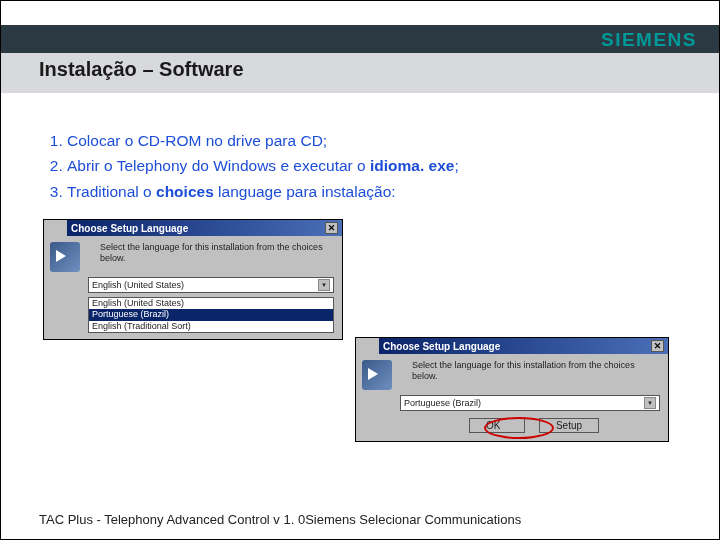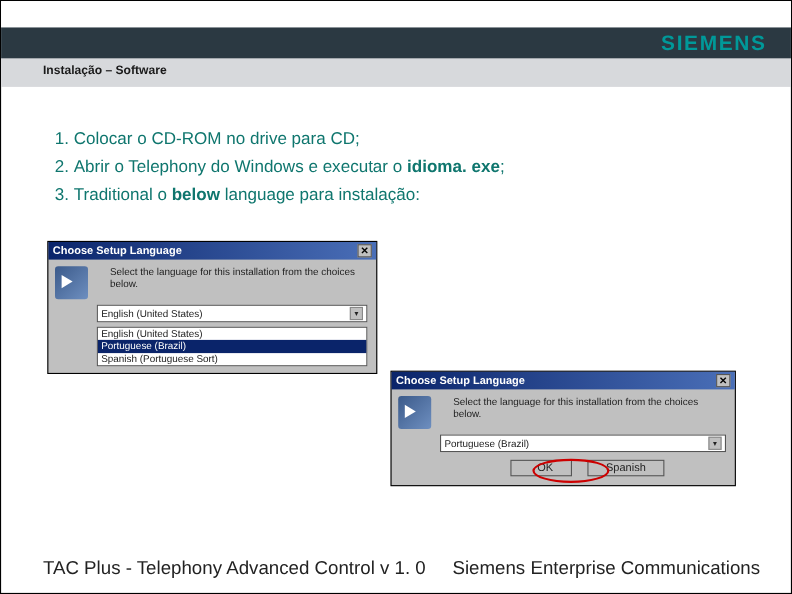--- a/index.html
+++ b/index.html
@@ -1,62 +1,62 @@
 <!DOCTYPE html>
 <html><head>
 <meta charset="utf-8">
 <style>
   * { box-sizing: border-box; margin: 0; padding: 0; }
   body { width: 720px; height: 540px; font-family: Arial, sans-serif; background: #fff; border: 1px solid #000; position: relative; }
   .header-band { background: #fff; height: 24px; }
-  .title-band { background: #d7d9dc; height: 54px; position: relative; text-align: center; }
+  .title-band { background: #d7d9dc; height: 68px; position: relative; text-align: center; }
   .dark-strip { position: absolute; top: 0; left: 0; right: 0; height: 28px; background: #2b3942; }
   .logo { position: absolute; right: 22px; top: 4px; color: #009999; font-weight: bold; font-size: 19px; letter-spacing: 1.5px; }
-  .page-title { position: absolute; left: 38px; top: 33px; font-size: 11px; font-weight: bold; color: #1a1a1a; }
+  .page-title { position: absolute; left: 38px; top: 33px; font-size: 20px; font-weight: bold; color: #1a1a1a; }
   .content { padding: 36px 44px 0 44px; }
-  .steps { list-style: decimal; padding-left: 22px; font-size: 15.5px; line-height: 1.5; color: #0f766e; }
+  .steps { list-style: decimal; padding-left: 22px; font-size: 15.5px; line-height: 1.5; color: #1d4ed8; }
   .steps li { margin-bottom: 2px; }
   .bold { font-weight: bold; }
 
   .dlg { position: absolute; background: #c0c0c0; border: 1px solid #000; font-size: 9px; color: #222; }
   .dlg1 { left: 42px; top: 218px; width: 300px; }
   .dlg2 { left: 354px; top: 336px; width: 314px; }
-  .tbar { background: linear-gradient(to right,#0a246a,#4a6fb8); color: #fff; font-weight: bold; font-size: 10px; padding: 2px 4px; display: flex; justify-content: space-between; align-items: center; }
+  .tbar { background: linear-gradient(to right,#0a246a,#4a6fb8); color: #fff; font-weight: bold; font-size: 10px; padding: 2px 4px; display: flex; justify-content: space-between; align-items: center; margin-left: 23px; }
   .tbar-close { width: 13px; height: 12px; background: #c0c0c0; border: 1px solid #555; display: flex; align-items: center; justify-content: center; font-size: 9px; color: #000; }
   .dlg-body { display: flex; padding: 6px 6px 3px 6px; gap: 20px; }
   .dlg-icon { width: 30px; height: 30px; background: linear-gradient(135deg,#3b5a8a,#6e8fc0); border-radius: 3px; flex-shrink: 0; position: relative; }
   .dlg-icon::after { content: ""; position: absolute; left: 6px; top: 8px; width: 0; height: 0; border-left: 10px solid #fff; border-top: 6px solid transparent; border-bottom: 6px solid transparent; }
   .dlg-text { font-size: 9px; line-height: 1.2; }
   .dropdown-row { padding: 2px 8px 4px 44px; }
   .dropdown { background: #fff; border: 1px solid #555; padding: 1px 3px; display: flex; justify-content: space-between; align-items: center; font-size: 9px; }
   .dropdown .arrow { width: 12px; height: 12px; background: #c0c0c0; border: 1px solid #888; display: flex; align-items: center; justify-content: center; font-size: 7px; }
   .listbox { margin: 0 8px 6px 44px; border: 1px solid #555; background: #fff; font-size: 9px; }
   .list-item { padding: 0 3px; line-height: 1.25; }
   .list-item.sel { background: #0a246a; color: #fff; }
   .btns { display: flex; justify-content: center; gap: 14px; padding: 3px 0 8px 44px; }
-  .btn { background: #c0c0c0; border: 1px solid #555; padding: 1px 16px; font-size: 10px; min-width: 56px; text-align: right; }
+  .btn { background: #c0c0c0; border: 1px solid #555; padding: 1px 16px; font-size: 10px; min-width: 56px; text-align: left; }
   .circle { position: absolute; border: 2px solid #c00; border-radius: 50%; width: 70px; height: 22px; left: 128px; bottom: 2px; pointer-events: none; }
 
-  .footer { position: absolute; bottom: 12px; left: 0; right: 4px; display: flex; justify-content: space-between; padding: 0 24px 0 38px; font-size: 17px; color: #222; }
+  .footer { position: absolute; bottom: 12px; left: 0; right: 16px; display: flex; justify-content: flex-start; padding: 0 24px 0 38px; font-size: 13px; color: #222; }
 </style>
 </head>
 <body>
 
 <div class="header-band"></div>
 <div class="title-band">
   <div class="dark-strip"></div>
   <div class="logo">SIEMENS</div>
   <div class="page-title">Instalação – Software</div>
 </div>
 
 <div class="content">
   <ol class="steps">
     <li><span>Colocar o CD-ROM no drive para CD;</span></li>
     <li><span>Abrir o Telephony do Windows e executar o </span><span class="bold">idioma. exe</span><span>;</span></li>
-    <li><span>Traditional o </span><span class="bold">below</span><span> language para instalação:</span></li>
+    <li><span>Traditional o </span><span class="bold">choices</span><span> language para instalação:</span></li>
   </ol>
 </div>
 
 <div class="dlg dlg1">
   <div class="tbar">
     <span>Choose Setup Language</span>
     <span class="tbar-close">✕</span>
   </div>
   <div class="dlg-body">
     <div class="dlg-icon"></div>
@@ -64,42 +64,42 @@
   </div>
   <div class="dropdown-row">
     <div class="dropdown">
       <span>English (United States)</span>
       <span class="arrow">▾</span>
     </div>
   </div>
   <div class="listbox">
     <div class="list-item">English (United States)</div>
     <div class="list-item sel">Portuguese (Brazil)</div>
-    <div class="list-item">Spanish (Portuguese Sort)</div>
+    <div class="list-item">English (Traditional Sort)</div>
   </div>
 </div>
 
 <div class="dlg dlg2">
   <div class="tbar">
     <span>Choose Setup Language</span>
     <span class="tbar-close">✕</span>
   </div>
   <div class="dlg-body">
     <div class="dlg-icon"></div>
     <div class="dlg-text">Select the language for this installation from the choices below.</div>
   </div>
   <div class="dropdown-row">
     <div class="dropdown">
       <span>Portuguese (Brazil)</span>
       <span class="arrow">▾</span>
     </div>
   </div>
   <div class="btns">
     <div class="btn">OK</div>
-    <div class="btn">Spanish</div>
+    <div class="btn">Setup</div>
   </div>
   <div class="circle"></div>
 </div>
 
 <div class="footer">
   <span>TAC Plus - Telephony Advanced Control v 1. 0</span>
-  <span>Siemens Enterprise Communications</span>
+  <span>Siemens Selecionar Communications</span>
 </div>
 
 </body></html>

